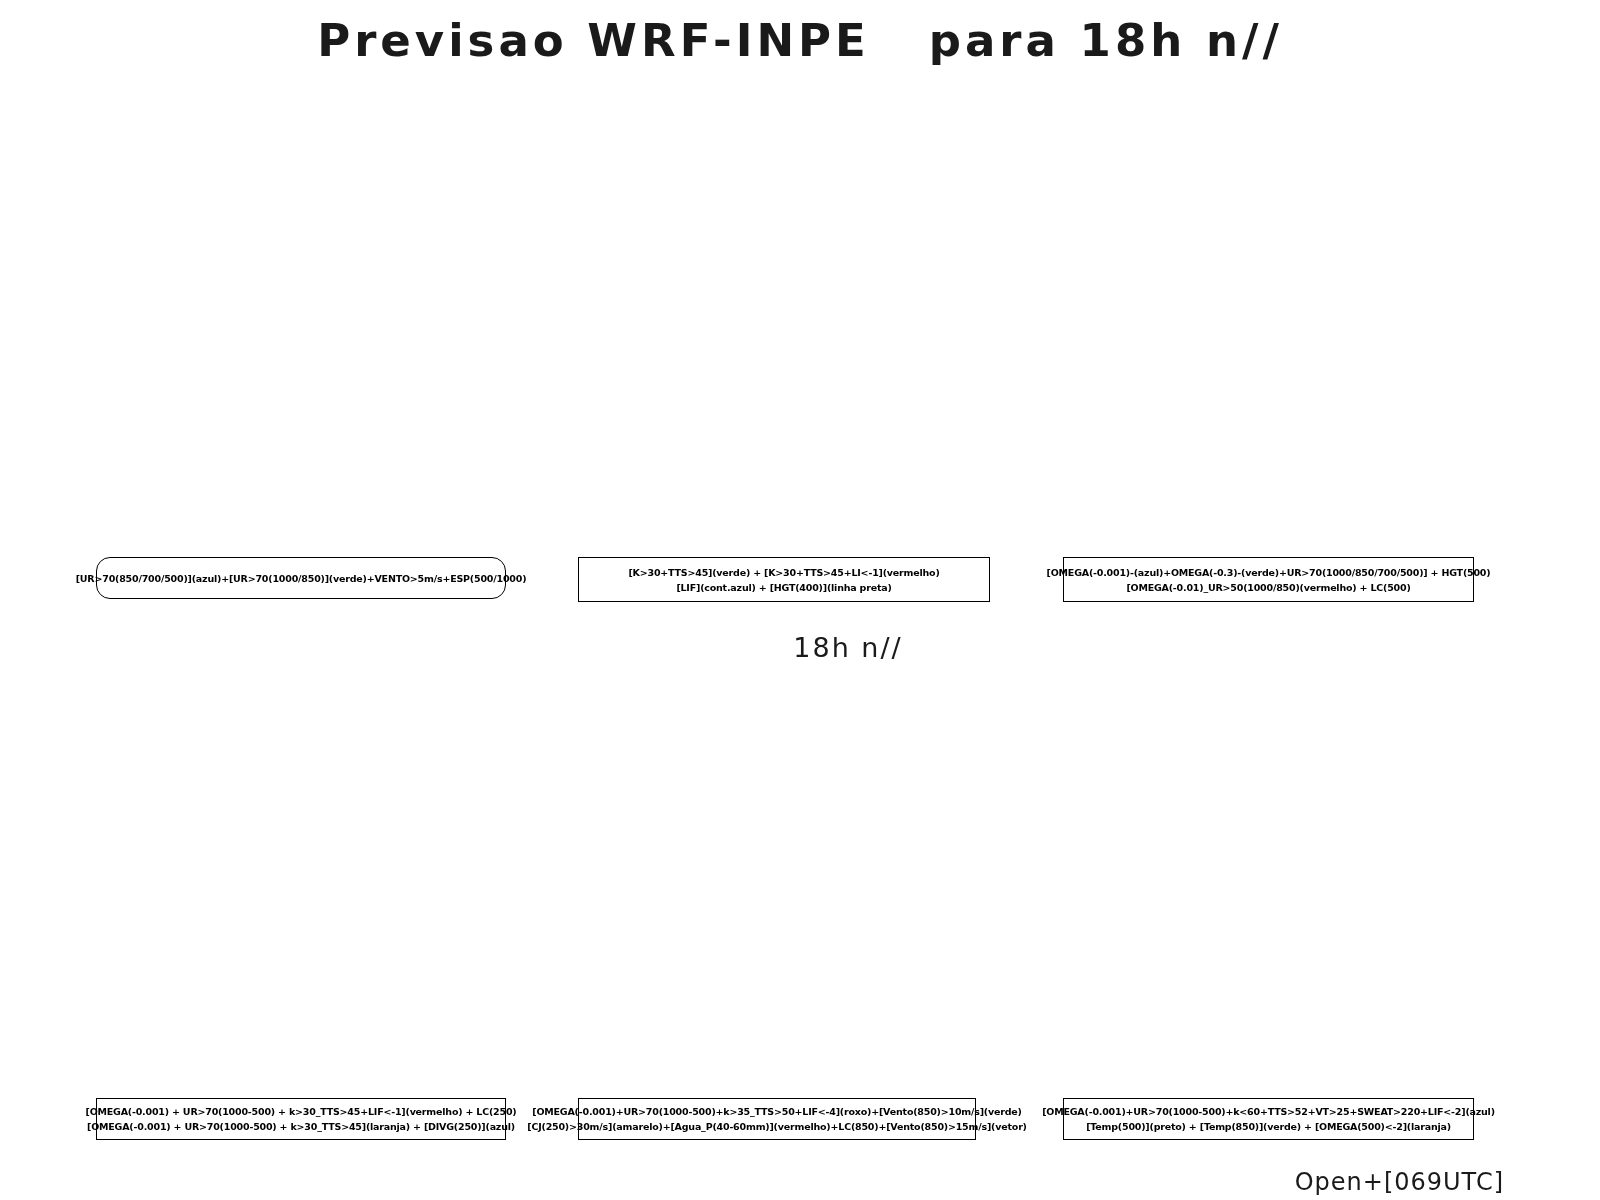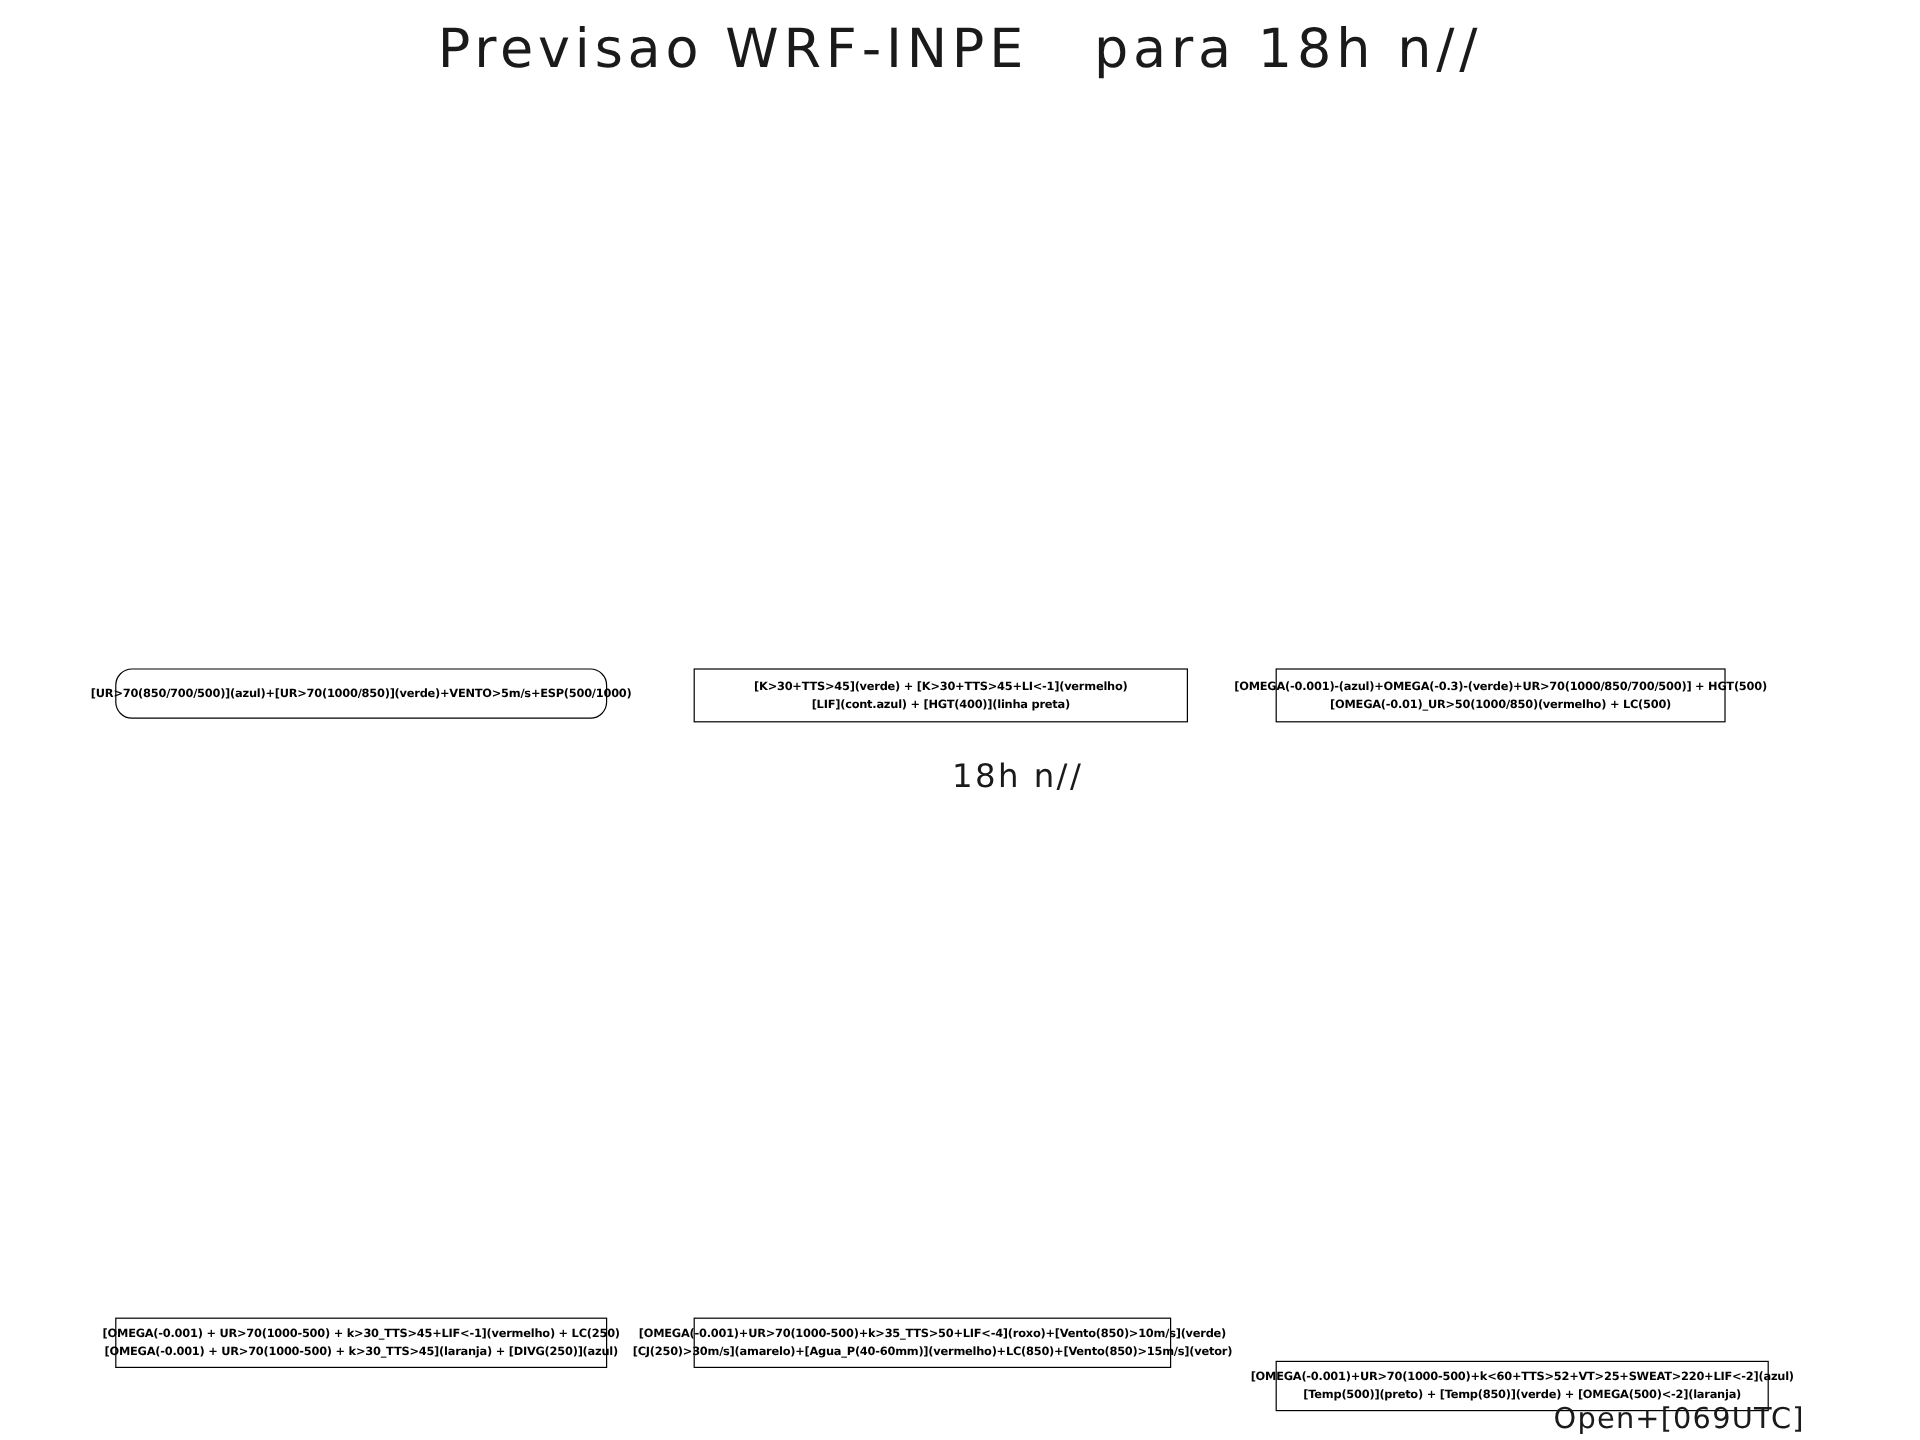--- a/index.html
+++ b/index.html
@@ -18,21 +18,21 @@
 
   
   .main-title {
     position: absolute;
     top: 14px;
     left: 0;
     width: 100%;
     text-align: center;
     font-family: "DejaVu Sans", sans-serif;
     font-size: 45px;
-    font-weight: 400;
+    font-weight: 700;
     letter-spacing: 4px;
     color: #1a1a1a;
     white-space: pre;
   }
 
   
   .mid-subtitle {
     position: absolute;
     top: 632px;
     left: 0;
@@ -64,26 +64,26 @@
     line-height: 15px;
     letter-spacing: -0.2px;
     white-space: nowrap;
     color: #000000;
     text-align: center;
   }
 
   
   #box-top-left   { left: 96px;  top: 557px; width: 410px; height: 42px; border-radius: 14px; }
   #box-top-mid    { left: 578px; top: 557px; width: 412px; height: 45px; }
-  #box-top-right  { left: 1063px;top: 557px; width: 375px; height: 45px; }
+  #box-top-right  { left: 1063px;top: 557px; width: 411px; height: 45px; }
 
   
   #box-bot-left   { left: 96px;  top: 1098px; width: 410px; height: 42px; }
   #box-bot-mid    { left: 578px; top: 1098px; width: 398px; height: 42px; }
-  #box-bot-right  { left: 1063px;top: 1098px; width: 411px; height: 42px; margin-top: 36px; }
+  #box-bot-right  { left: 1063px;top: 1098px; width: 411px; height: 42px; }
 
   
   .footer-stamp {
     position: absolute;
     right: 96px;
     bottom: 4px;
     font-size: 24px;
     letter-spacing: 1px;
     color: #1a1a1a;
     white-space: pre;

